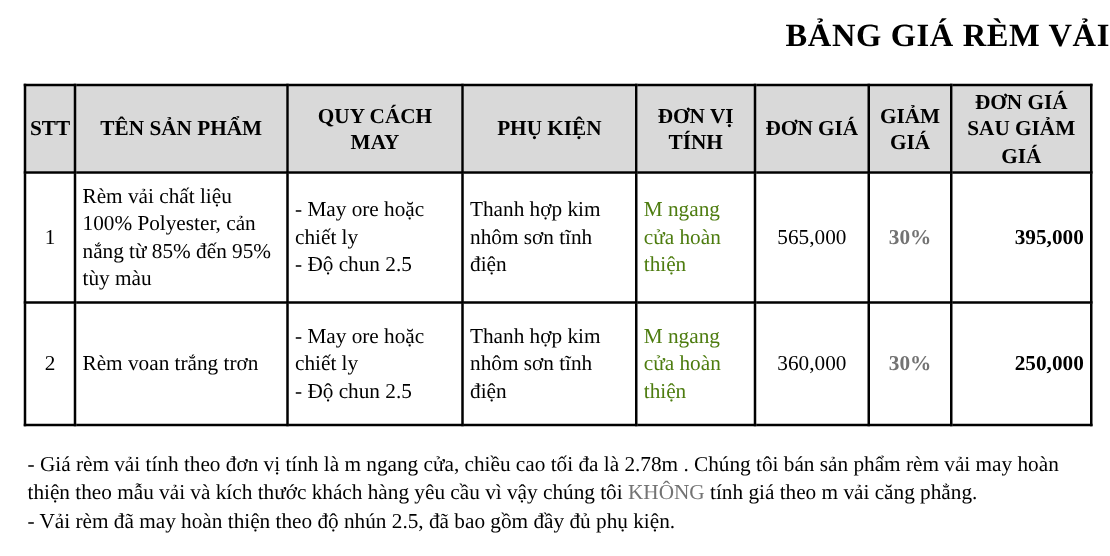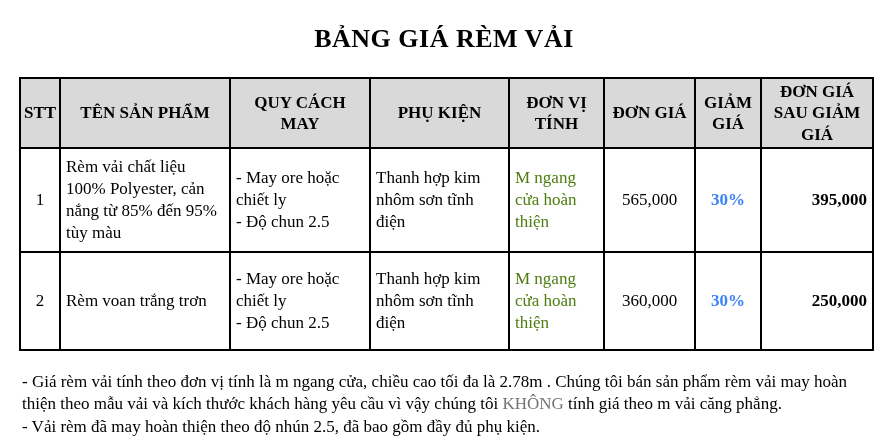--- a/index.html
+++ b/index.html
@@ -10,25 +10,25 @@
   .page {
     position: relative;
     width: 888px;
     height: 445px;
     background: #ffffff;
     font-family: "Liberation Serif", "DejaVu Serif", serif;
     color: #000000;
     overflow: hidden;
   }
   .doc-title {
-    text-align: center;
+    text-align: right;
     font-size: 26px;
     font-weight: bold;
     letter-spacing: 0.5px;
-    padding-top: 24px;
+    padding-top: 14px;
     margin: 0;
   }
   table.price-table {
     border-collapse: collapse;
     table-layout: fixed;
     width: 853px;
     margin: 23px 0 0 19px;
   }
   table.price-table th,
   table.price-table td {
@@ -54,21 +54,21 @@
   tr.row-1 td { height: 96px; }
   tr.row-2 td { height: 90px; }
   td.c-center { text-align: center; }
   td.c-left   { text-align: left; }
   td.c-unit   { color: #4d7c0f; }
   td.c-price  { text-align: center; font-size: 20px; }
   td.c-discount {
     text-align: center;
     font-size: 20px;
     font-weight: bold;
-    color: #3b82f6;
+    color: #737373;
   }
   td.c-final {
     text-align: right;
     font-size: 20px;
     font-weight: bold;
   }
   .notes {
     margin: 20px 0 0 22px;
     width: 848px;
     font-size: 17px;

